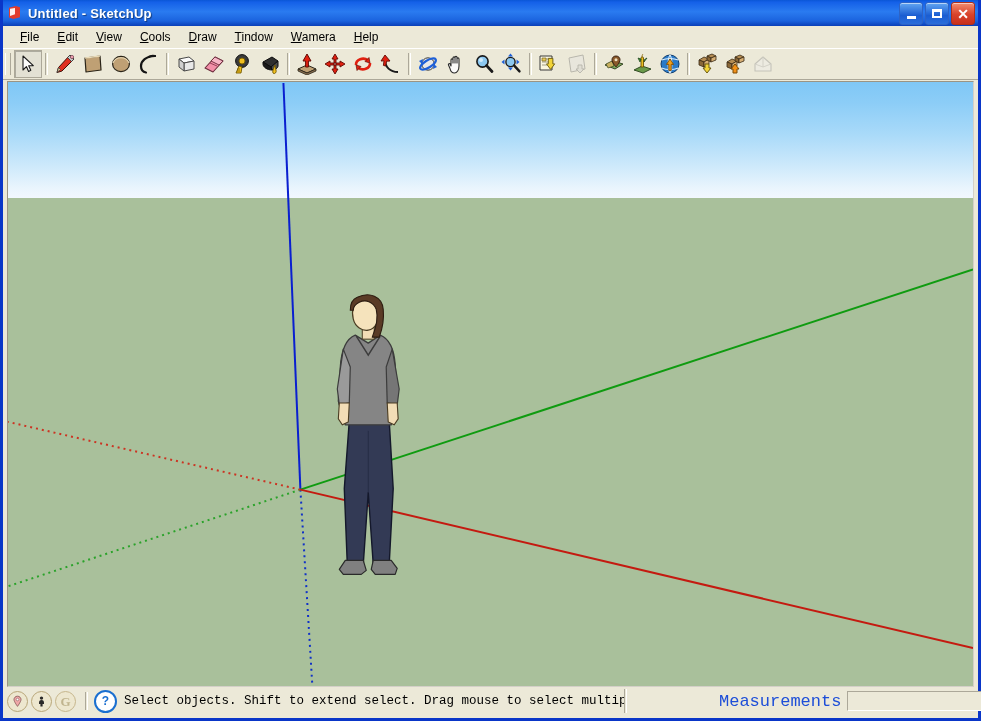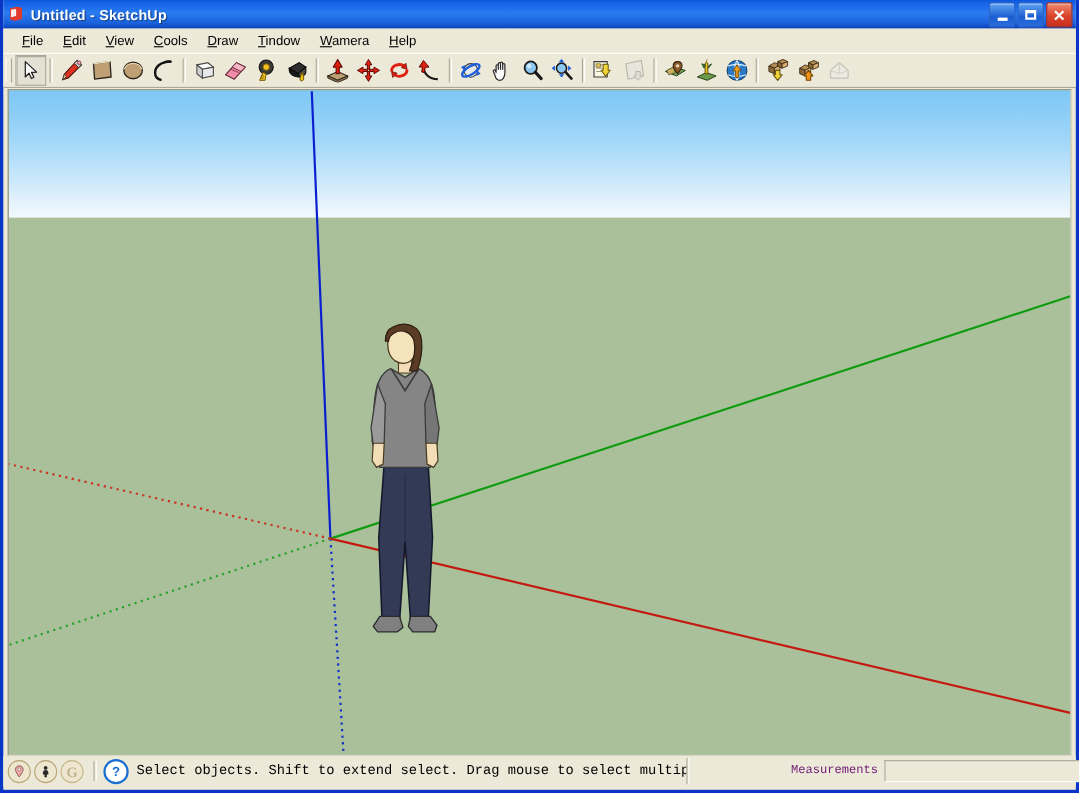--- a/index.html
+++ b/index.html
@@ -146,21 +146,21 @@
     font-size:12.5px;color:#000;white-space:nowrap;
     overflow:hidden;text-overflow:clip;
     width:500px;flex:0 0 auto;margin-left:4px;
   }
   .sb-vsep{
     width:1px;height:24px;
     border-left:1px solid #ACA899;border-right:1px solid #FFFFFF;flex:0 0 auto;
   }
   #measure-label{
     font-family:"Liberation Mono", monospace;
-    font-size:11px;color:#701a75;white-space:nowrap;
+    font-size:17px;color:#1d4ed8;white-space:nowrap;
     margin:0 6px 0 92px;flex:0 0 auto;
   }
   #measure-box{
     width:196px;height:20px;flex:0 0 auto;
     background:#ECE9D8;
     border:1px solid #ACA899;
     border-right-color:#FFFFFF;border-bottom-color:#FFFFFF;
     box-sizing:border-box;
   }
 </style>

